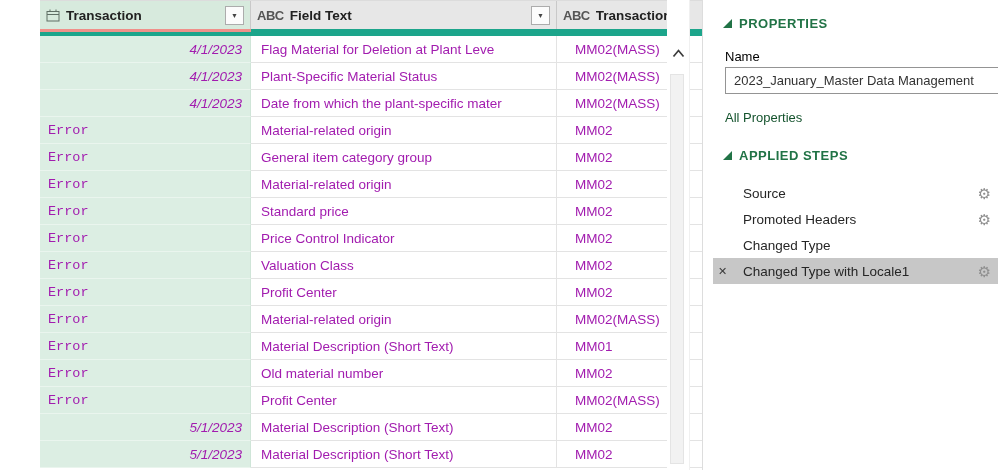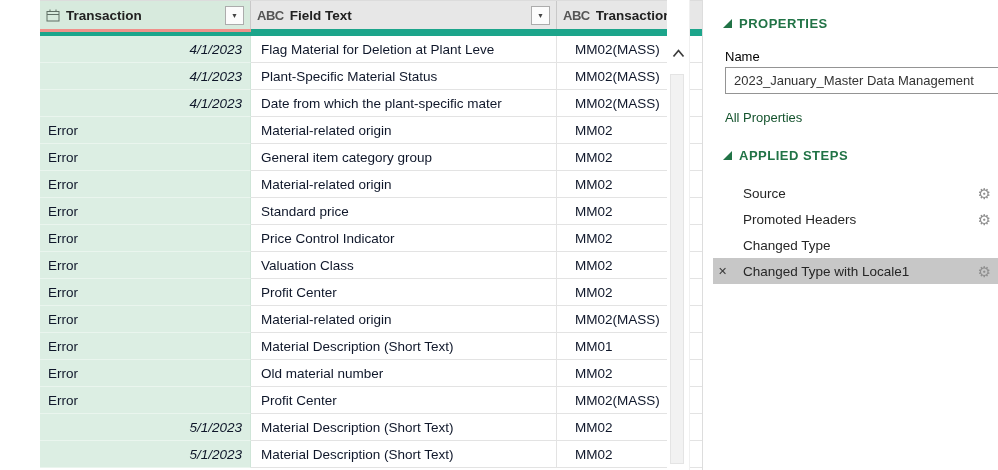--- a/index.html
+++ b/index.html
@@ -25,25 +25,25 @@
     display:flex; align-items:center; justify-content:center; font-size:7px; color:#444;
   }
 
   .quality-bar { position:relative; width:667px; height:7px; background:#1CA58B; }
   .error-segment { position:absolute; left:0; top:0; width:211px; height:3px; background:#F0908A; }
 
   .row { display:flex; height:27px; }
   .cell {
     box-sizing:border-box; display:flex; align-items:center;
     border-right:1px solid #E3E3E3; border-bottom:1px solid #E3E3E3;
-    font-size:13.5px; color:#0f172a; white-space:nowrap; overflow:hidden;
+    font-size:13.5px; color:#a21caf; white-space:nowrap; overflow:hidden;
   }
   .c1 { width:211px; background:#DCEEE3; border-right:1px solid #CFE5D8; border-bottom:1px solid #EAF5EE; padding:0 8px; }
   .c1.date-val  { justify-content:flex-end; font-style:italic; }
-  .c1.error-val { justify-content:flex-start; }
+  .c1.error-val { justify-content:flex-start;font-family:Liberation Mono, monospace; }
   .c2 { width:306px; padding:0 10px; }
   .c3 { width:150px; padding:0 18px; border-right:none; }
 
   
   .vscroll { position:absolute; left:667px; top:0; width:22px; height:470px; background:#FFFFFF; border-right:1px solid #F0F0F0; }
   .scroll-arrow { position:absolute; top:40px; left:0; width:22px; height:26px; display:flex; align-items:center; justify-content:center; }
   .scroll-thumb { position:absolute; top:74px; left:3px; width:14px; height:390px; background:#F2F2F2; border:1px solid #E4E4E4; box-sizing:border-box; }
 
   
   .side-panel {

